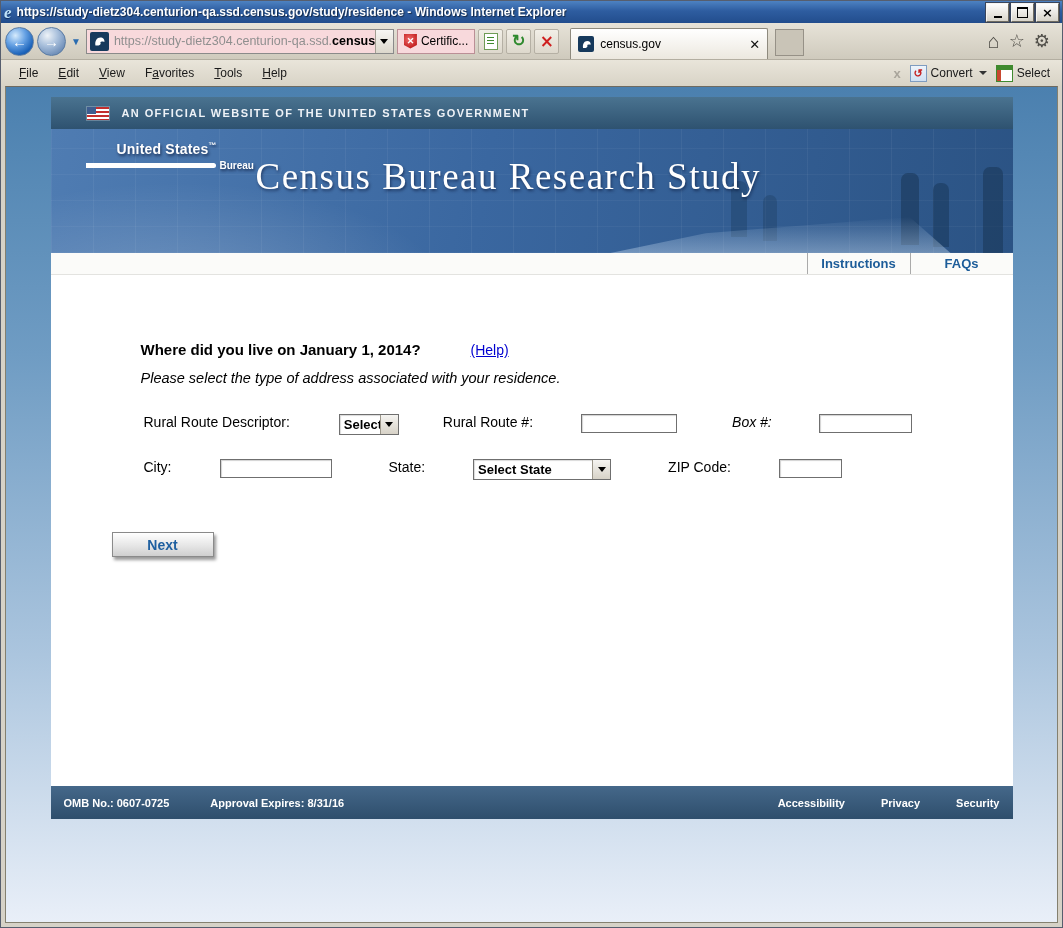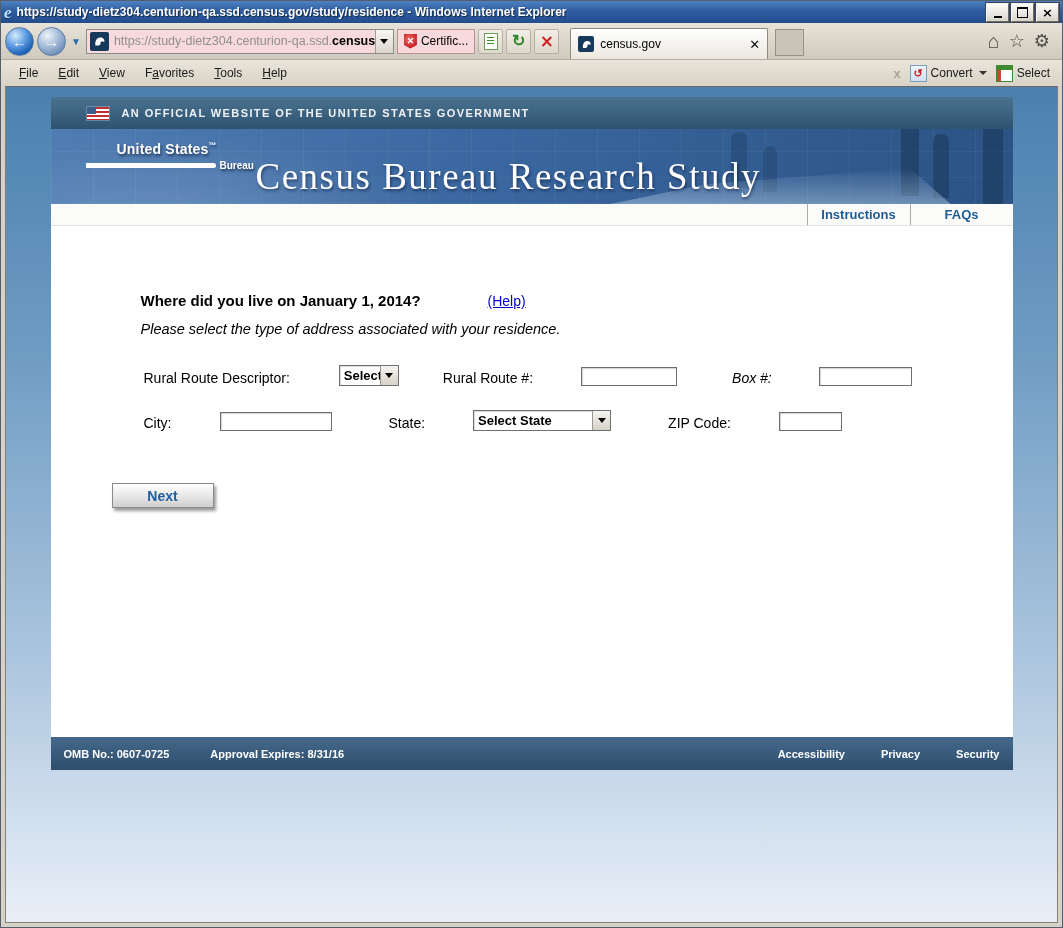--- a/index.html
+++ b/index.html
@@ -57,21 +57,21 @@
   
   .viewport{flex:1;margin:0 4px 4px;border:1px solid #84806f;border-top-color:#6e6a60;background:linear-gradient(to bottom,#4b80af 0%,#6f9cc3 32%,#abc5de 68%,#e9eff8 100%);overflow:hidden;}
   .page{width:962px;margin:10px auto 0;}
 
   
   .official{height:32px;background:linear-gradient(#4a7390,#2e5270);display:flex;align-items:center;padding-left:36px;gap:13px;color:#eef2f7;font-size:11px;font-weight:600;letter-spacing:1.4px;}
   .flag{width:22px;height:13px;background:repeating-linear-gradient(#c22f2f 0 2px,#fff 2px 4px);position:relative;flex:0 0 auto;box-shadow:0 0 0 1px rgba(255,255,255,.25);}
   .flag::before{content:"";position:absolute;left:0;top:0;width:9px;height:7px;background:#3e5d8f;}
 
   
-  .census-header{height:75px;position:relative;background:linear-gradient(100deg,#4f7cb2 0%,#3a67a0 45%,#2b5384 100%);overflow:hidden;}
+  .census-header{height:124px;position:relative;background:linear-gradient(100deg,#4f7cb2 0%,#3a67a0 45%,#2b5384 100%);overflow:hidden;}
   .census-header .grid-overlay{position:absolute;inset:0;background:repeating-linear-gradient(90deg,rgba(255,255,255,.05) 0 1px,transparent 1px 42px),repeating-linear-gradient(0deg,rgba(255,255,255,.04) 0 1px,transparent 1px 26px);}
   .glow{position:absolute;left:0;bottom:-40px;width:420px;height:120px;background:radial-gradient(ellipse at 30% 100%,rgba(255,255,255,.22),transparent 65%);}
   .fig{position:absolute;background:#15314f;border-radius:7px 7px 0 0;}
   .table-wedge{position:absolute;bottom:0;left:560px;width:340px;height:36px;background:linear-gradient(to top,rgba(190,212,235,.45),rgba(190,212,235,0));clip-path:polygon(0 100%,100% 100%,88% 0,28% 45%);}
   .logo{position:absolute;left:35px;top:12px;color:#fff;text-shadow:1px 2px 3px rgba(0,10,40,.65);}
   .logo-us{font-size:14px;font-weight:bold;margin-left:31px;letter-spacing:.2px;}
   .logo-us sup{font-size:8px;}
   .logo-census{font-size:41px;font-weight:bold;line-height:.82;letter-spacing:-1px;}
   .logo-bureau-row{display:flex;align-items:center;margin-top:3px;}
   .logo-bar{width:130px;height:5px;background:#fff;border-radius:0 3px 3px 0;}
@@ -79,28 +79,28 @@
   .header-title{position:absolute;left:205px;top:26px;color:#fff;font-family:"Liberation Serif",serif;font-size:37px;letter-spacing:1.5px;text-shadow:1px 2px 3px rgba(0,10,40,.5);white-space:nowrap;}
 
   
   .nav-bar{height:21px;background:#fbfbf9;display:flex;justify-content:flex-end;border-bottom:1px solid #e3e3e0;}
   .nav-item{width:102px;text-align:center;line-height:21px;font-size:13px;font-weight:bold;color:#1c5c99;border-left:1px solid #aaa;cursor:pointer;}
 
   
   .content{background:#fff;height:511px;box-sizing:border-box;padding-top:66px;font-size:14px;color:#000;}
   .question-row{margin-left:90px;}
   .question{font-weight:bold;font-size:15px;}
-  .help-link{margin-left:17px;font-size:14px;color:#0000d0;text-decoration:underline;cursor:pointer;padding-left:46px;}
+  .help-link{font-size:14px;color:#0000d0;text-decoration:underline;cursor:pointer;padding-left:46px;}
   .instruction{margin:12px 0 0 90px;font-style:italic;font-size:14.5px;}
   .radio-row{margin:23px 0 0 146px;display:flex;align-items:center;}
   .addr-type-label{font-weight:bold;width:149px;}
   .radio-opt{display:flex;align-items:center;gap:6px;margin-right:33px;cursor:pointer;}
   .radio{width:13px;height:13px;box-sizing:border-box;border-radius:50%;background:#fff;border:1px solid #777;box-shadow:inset 1px 1px 2px rgba(0,0,0,.4);position:relative;flex:0 0 auto;}
   .radio.checked::after{content:"";position:absolute;inset:3px;border-radius:50%;background:#2b2b2b;}
-  .form-row{display:flex;align-items:flex-end;gap:44px;}
+  .form-row{display:flex;align-items:flex-start;gap:44px;}
   .row-rural{margin:28px 0 0 93px;}
   .row-city{margin:24px 0 0 93px;}
   .tbox{height:19px;box-sizing:border-box;border:1px solid #6f6f6f;box-shadow:inset 1px 1px 1px rgba(0,0,0,.18);background:#fff;font-family:"Liberation Sans",sans-serif;font-size:13px;padding:0 3px;outline:none;}
   .sel{display:inline-flex;align-items:center;height:21px;box-sizing:border-box;background:#fff;border:1px solid #6f6f6f;box-shadow:inset 1px 1px 1px rgba(0,0,0,.15);position:relative;padding:0 21px 0 4px;font-size:13px;font-weight:bold;cursor:pointer;}
   .sel .sel-arrow{position:absolute;right:0;top:0;bottom:0;width:17px;background:linear-gradient(#f5f4f1,#d7d2c7);border-left:1px solid #9c978b;display:grid;place-items:center;}
   .next-btn{margin:52px 0 0 61px;width:100px;height:23px;background:linear-gradient(#ffffff,#e6e6e6 55%,#cfcfcf);border:1px solid #8a8a8a;box-shadow:2px 3px 3px rgba(0,0,0,.4);display:grid;place-items:center;font-weight:bold;font-size:14px;color:#1e5fa0;cursor:pointer;}
 
   
   .page-footer{height:33px;background:linear-gradient(#45688a,#2e4e6c);display:flex;align-items:center;padding:0 13px;color:#fff;font-size:11px;font-weight:bold;gap:19px;}
   .footer-approval{margin-left:22px;}

